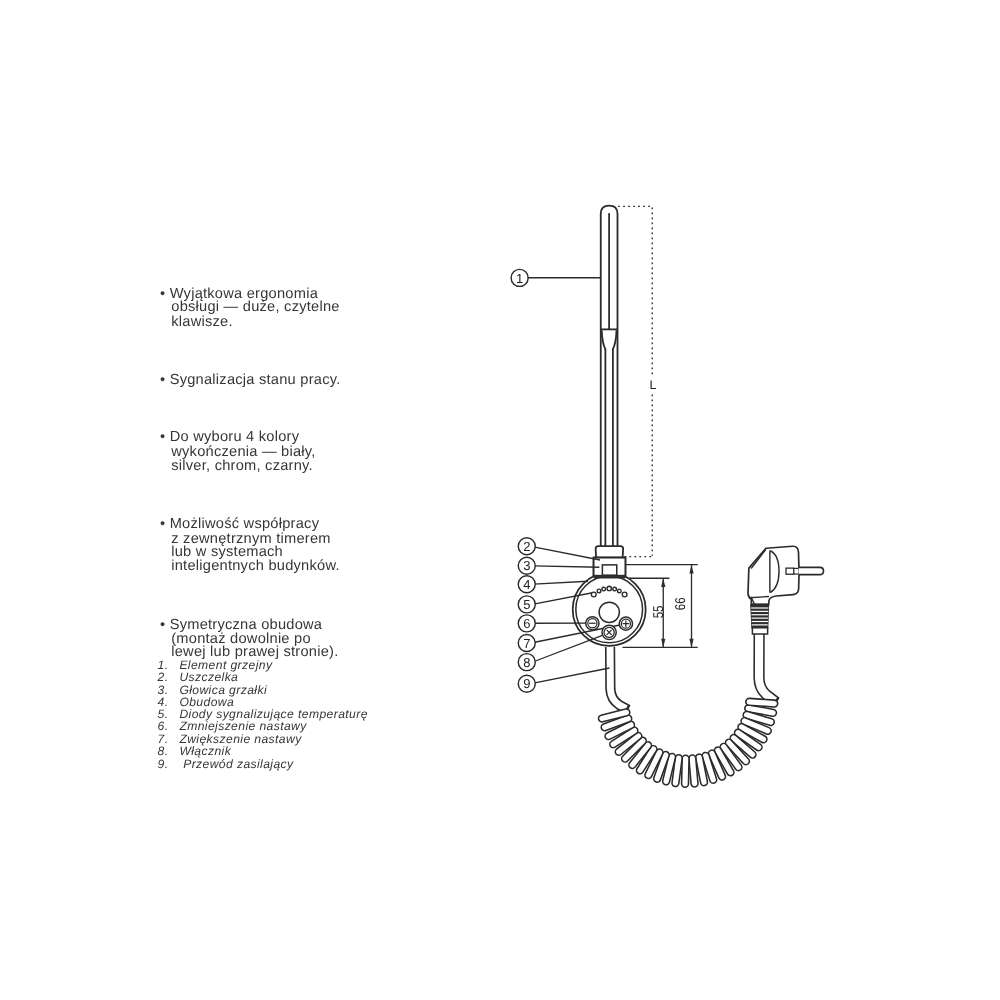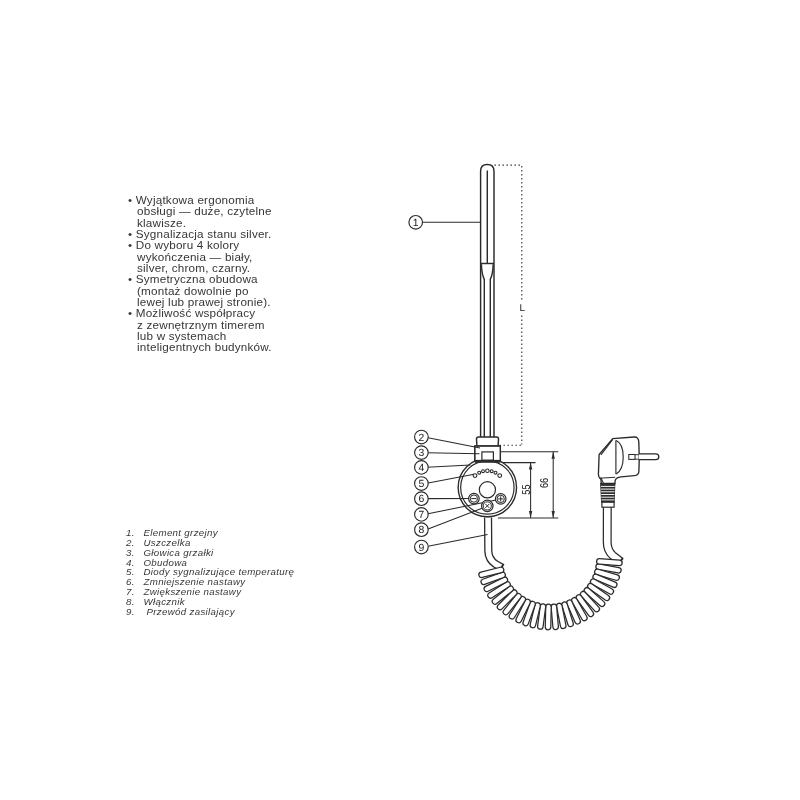--- a/index.html
+++ b/index.html
@@ -1,30 +1,30 @@
 <!DOCTYPE html>
 <html><head>
 <meta charset="utf-8">
 <style>
 html,body { margin:0; padding:0; background:#ffffff; }
 body { width:800px; height:800px; position:relative; font-family:"Liberation Sans", sans-serif; }
 #bullets { position:absolute; left:128px; top:194px; width:150px; font-size:11.7px; line-height:11.34px; color:#363636; letter-spacing:0.2px; }
-#bullets div { padding-left:9px; text-indent:-9px; }
+#bullets div { padding-left:9px; text-indent:-9px;margin-top:35px; }
 #plist { position:absolute; left:126px; top:528px; font-size:9.7px; line-height:9.85px; color:#363636; letter-spacing:0.33px;font-style:italic; }
 #plist .n { display:inline-block; width:17.5px; }
 svg { position:absolute; left:0; top:0; }
 </style>
 </head>
 <body>
 <div id="bullets">
 <div>• Wyjątkowa ergonomia<br>obsługi — duże, czytelne<br>klawisze.</div>
-<div>• Sygnalizacja stanu silver.</div>
+<div>• Sygnalizacja stanu pracy.</div>
 <div>• Do wyboru 4 kolory<br>wykończenia — biały,<br>silver, chrom, czarny.</div>
+<div>• Możliwość współpracy<br>z zewnętrznym timerem<br>lub w systemach<br>inteligentnych budynków.</div>
 <div>• Symetryczna obudowa<br>(montaż dowolnie po<br>lewej lub prawej stronie).</div>
-<div>• Możliwość współpracy<br>z zewnętrznym timerem<br>lub w systemach<br>inteligentnych budynków.</div>
 </div>
 <div id="plist">
 <div><span class="n">1.</span>Element grzejny</div>
 <div><span class="n">2.</span>Uszczelka</div>
 <div><span class="n">3.</span>Głowica grzałki</div>
 <div><span class="n">4.</span>Obudowa</div>
 <div><span class="n">5.</span>Diody sygnalizujące temperaturę</div>
 <div><span class="n">6.</span>Zmniejszenie nastawy</div>
 <div><span class="n">7.</span>Zwiększenie nastawy</div>
 <div><span class="n">8.</span>Włącznik</div>

